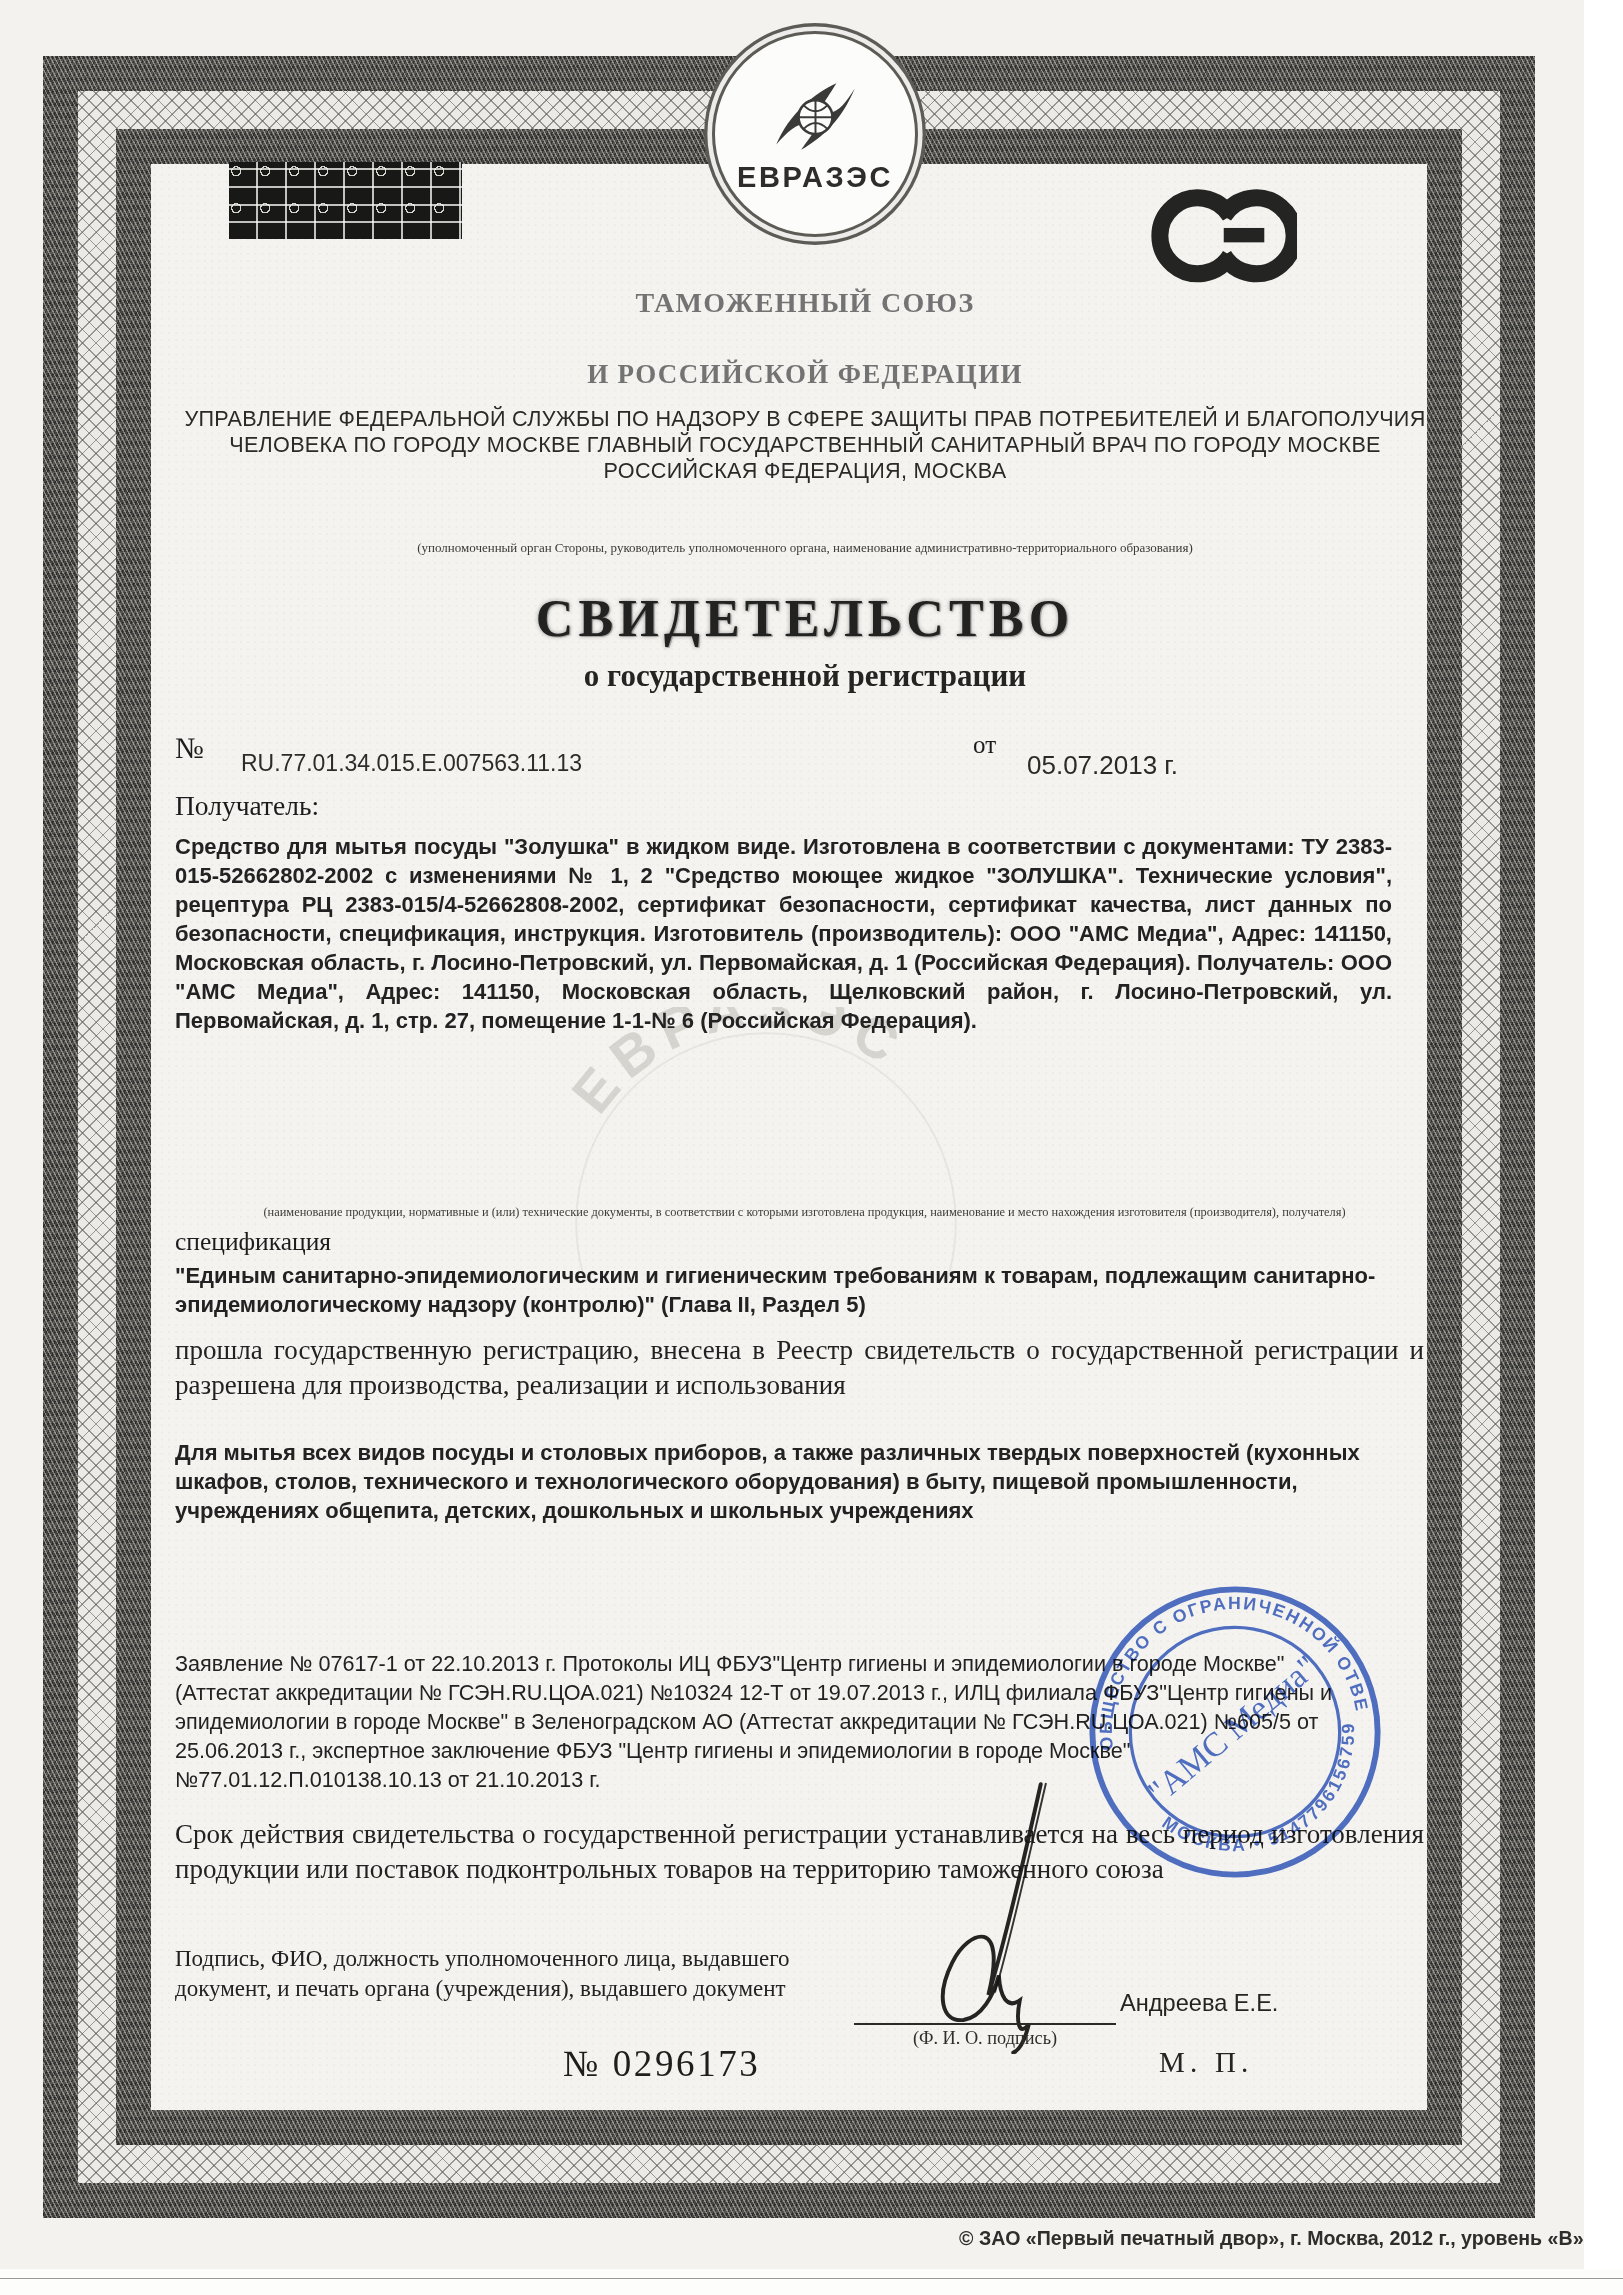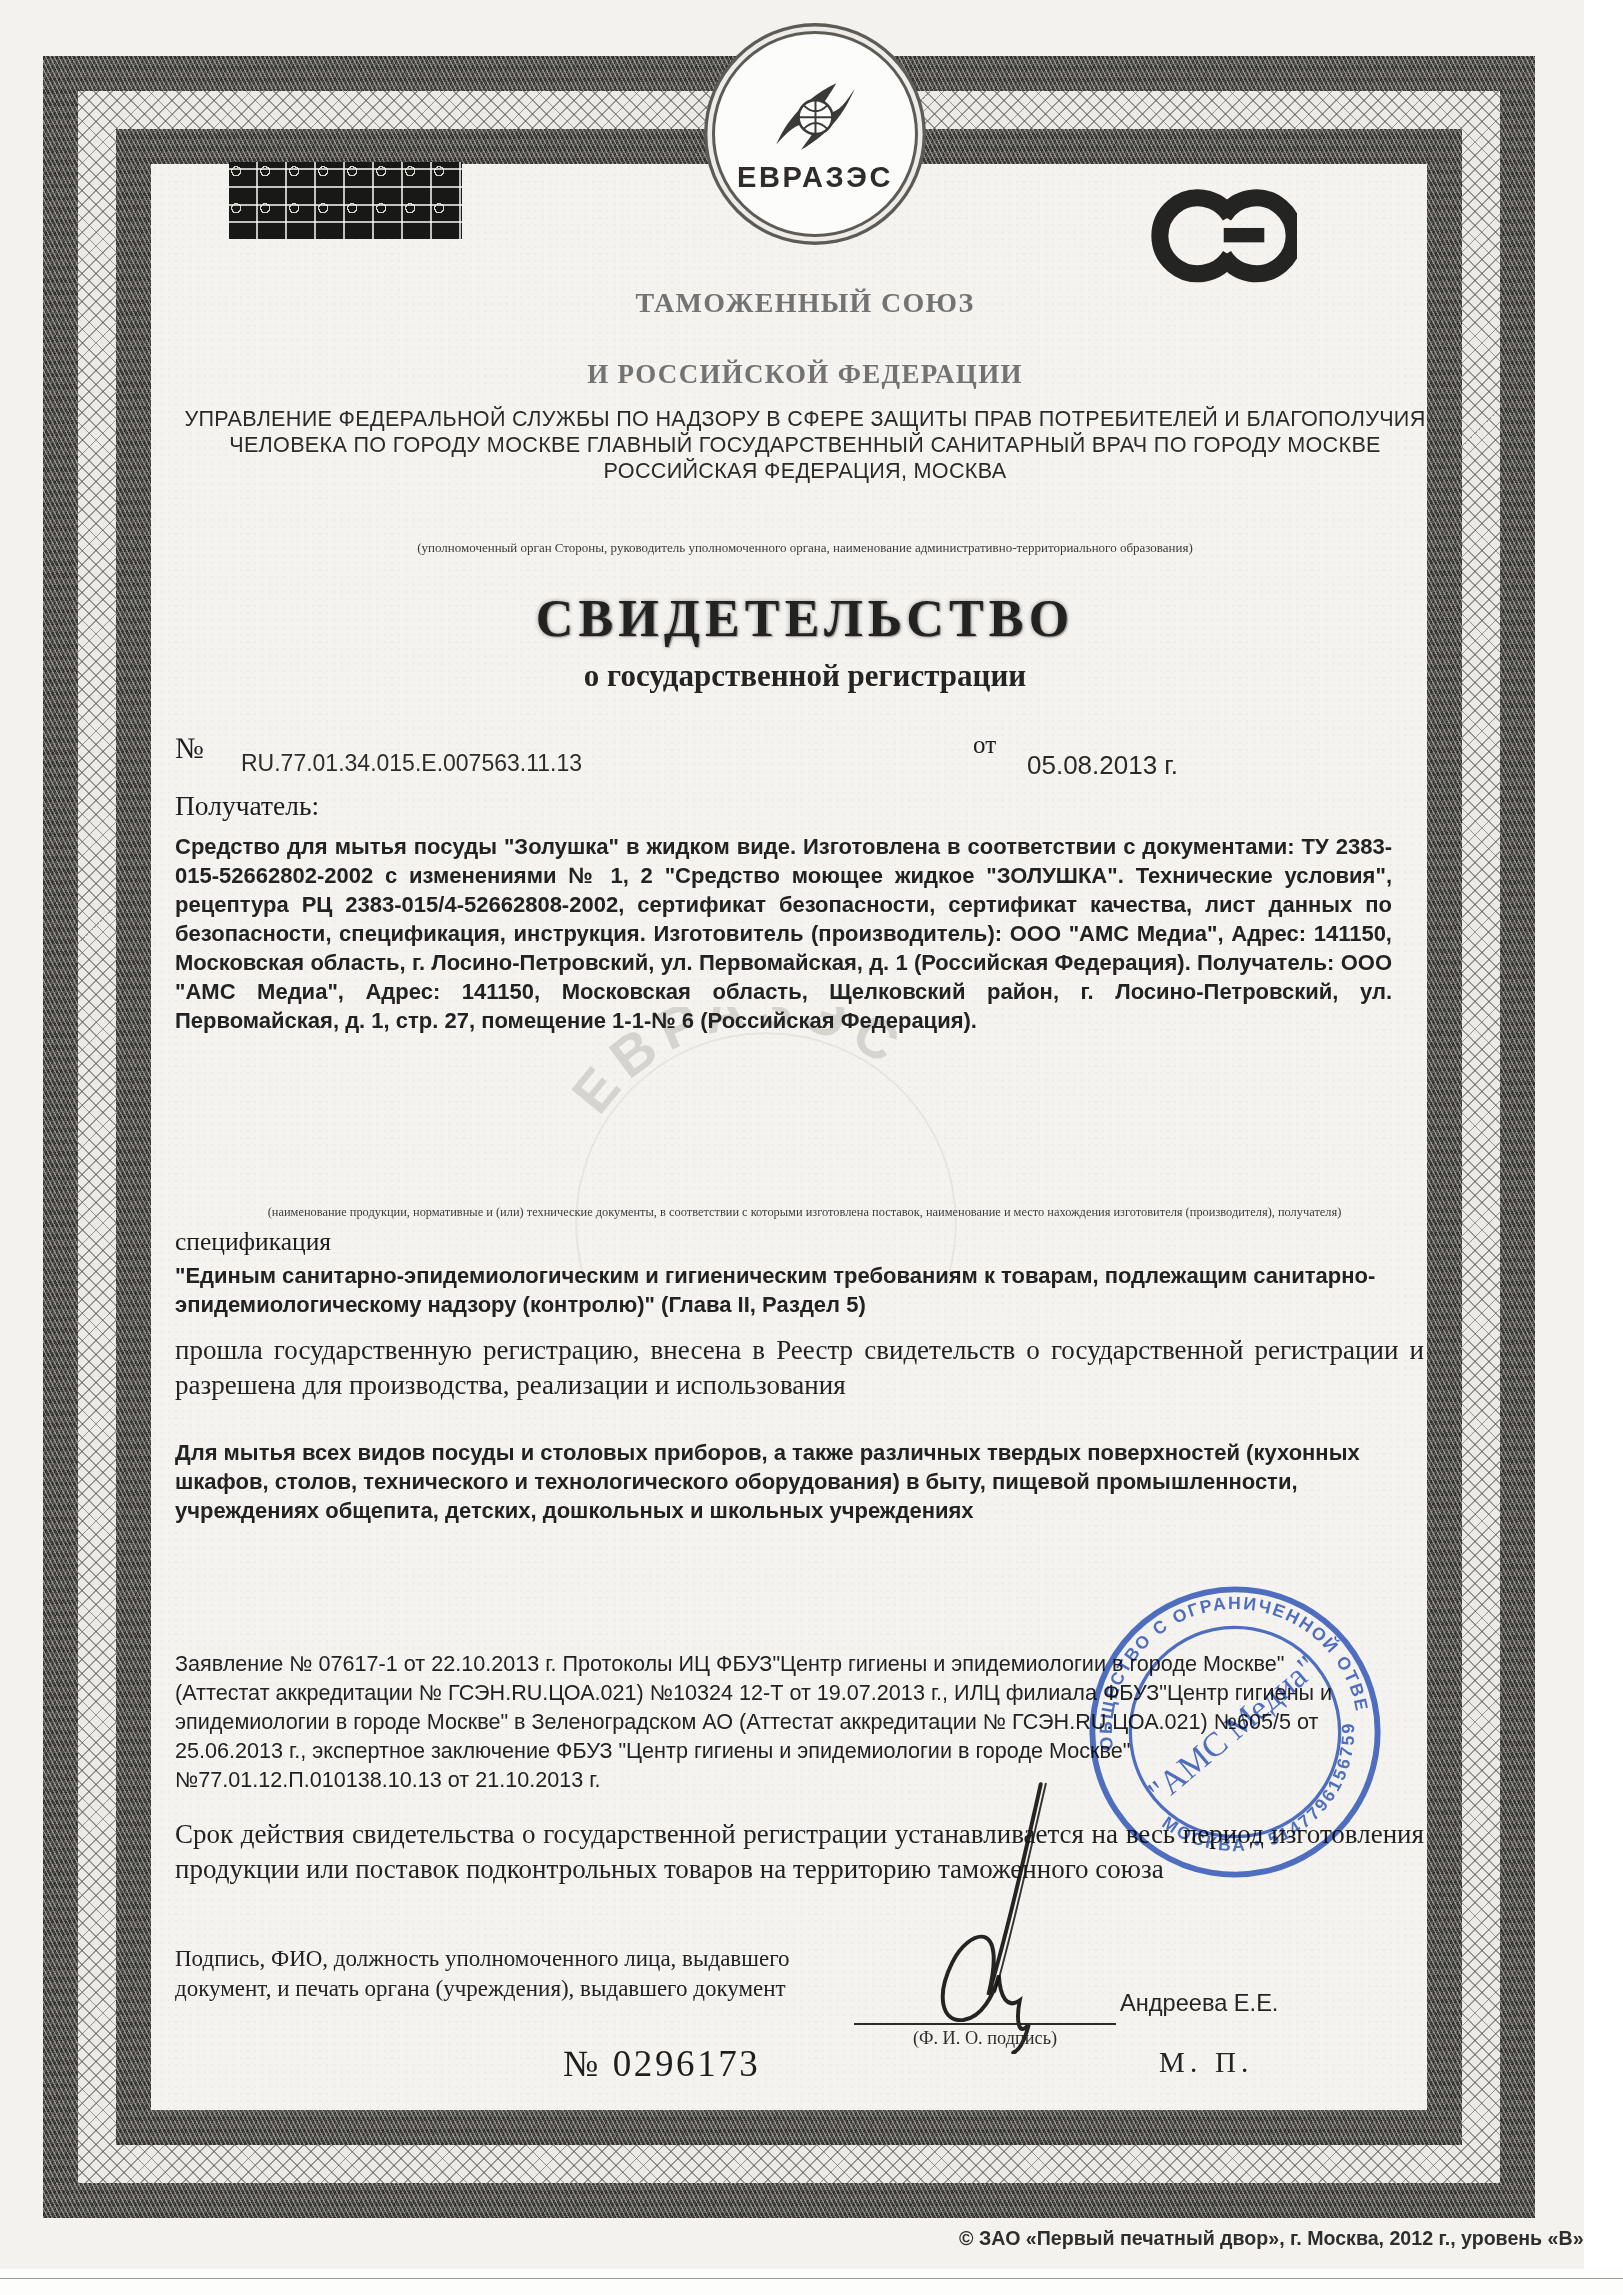--- a/index.html
+++ b/index.html
@@ -133,25 +133,25 @@
   <div class="abs ctr h-union h-union3">И РОССИЙСКОЙ ФЕДЕРАЦИИ</div>
   <div class="abs ctr authority">УПРАВЛЕНИЕ ФЕДЕРАЛЬНОЙ СЛУЖБЫ ПО НАДЗОРУ В СФЕРЕ ЗАЩИТЫ ПРАВ ПОТРЕБИТЕЛЕЙ И БЛАГОПОЛУЧИЯ ЧЕЛОВЕКА ПО ГОРОДУ МОСКВЕ ГЛАВНЫЙ ГОСУДАРСТВЕННЫЙ САНИТАРНЫЙ ВРАЧ ПО ГОРОДУ МОСКВЕ РОССИЙСКАЯ ФЕДЕРАЦИЯ, МОСКВА</div>
   <div class="abs ctr cap-small">(уполномоченный орган Стороны, руководитель уполномоченного органа, наименование административно-территориального образования)</div>
 
   <div class="abs ctr t-main">СВИДЕТЕЛЬСТВО</div>
   <div class="abs ctr t-sub">о государственной регистрации</div>
 
   <div class="abs no-sign">№</div>
   <div class="abs no-value">RU.77.01.34.015.Е.007563.11.13</div>
   <div class="abs ot-sign">от</div>
-  <div class="abs ot-date">05.08.2013 г.</div>
+  <div class="abs ot-date">05.07.2013 г.</div>
 
   <div class="abs prod-label">Получатель:</div>
   <div class="abs prod-text">Средство для мытья посуды "Золушка" в жидком виде. Изготовлена в соответствии с документами: ТУ 2383-015-52662802-2002 с изменениями № 1, 2 "Средство моющее жидкое "ЗОЛУШКА". Технические условия", рецептура РЦ 2383-015/4-52662808-2002, сертификат безопасности, сертификат качества, лист данных по безопасности, спецификация, инструкция. Изготовитель (производитель): ООО "АМС Медиа", Адрес: 141150, Московская область, г. Лосино-Петровский, ул. Первомайская, д. 1 (Российская Федерация).  Получатель: ООО "АМС Медиа", Адрес: 141150, Московская область, Щелковский район, г. Лосино-Петровский, ул. Первомайская, д. 1, стр. 27, помещение 1-1-№ 6 (Российская Федерация).</div>
-  <div class="abs cap2">(наименование продукции, нормативные и (или) технические документы, в соответствии с которыми изготовлена поставок, наименование и место нахождения изготовителя (производителя), получателя)</div>
+  <div class="abs cap2">(наименование продукции, нормативные и (или) технические документы, в соответствии с которыми изготовлена продукция, наименование и место нахождения изготовителя (производителя), получателя)</div>
 
   <div class="abs sootv">спецификация</div>
   <div class="abs req">"Единым санитарно-эпидемиологическим и гигиеническим требованиям к товарам, подлежащим санитарно-эпидемиологическому надзору (контролю)" (Глава II, Раздел 5)</div>
 
   <div class="abs passed">прошла государственную регистрацию, внесена в Реестр свидетельств о государственной регистрации и разрешена для производства, реализации и использования</div>
   <div class="abs usage">Для мытья всех видов посуды и столовых приборов, а также различных твердых поверхностей (кухонных шкафов, столов, технического и технологического оборудования) в быту, пищевой промышленности, учреждениях общепита, детских, дошкольных и школьных учреждениях</div>
 
   <div class="abs docs">Заявление № 07617-1 от 22.10.2013 г. Протоколы ИЦ ФБУЗ"Центр гигиены и эпидемиологии в городе Москве" (Аттестат аккредитации № ГСЭН.RU.ЦОА.021) №10324 12-Т от 19.07.2013 г., ИЛЦ филиала ФБУЗ"Центр гигиены и эпидемиологии в городе Москве" в Зеленоградском АО (Аттестат аккредитации № ГСЭН.RU.ЦОА.021) №605/5 от 25.06.2013 г., экспертное заключение ФБУЗ "Центр гигиены и эпидемиологии в городе Москве" №77.01.12.П.010138.10.13 от 21.10.2013 г.</div>
 
   <div class="abs validity">Срок действия свидетельства о государственной регистрации устанавливается на весь период изготовления продукции или поставок подконтрольных товаров на территорию таможенного союза</div>

